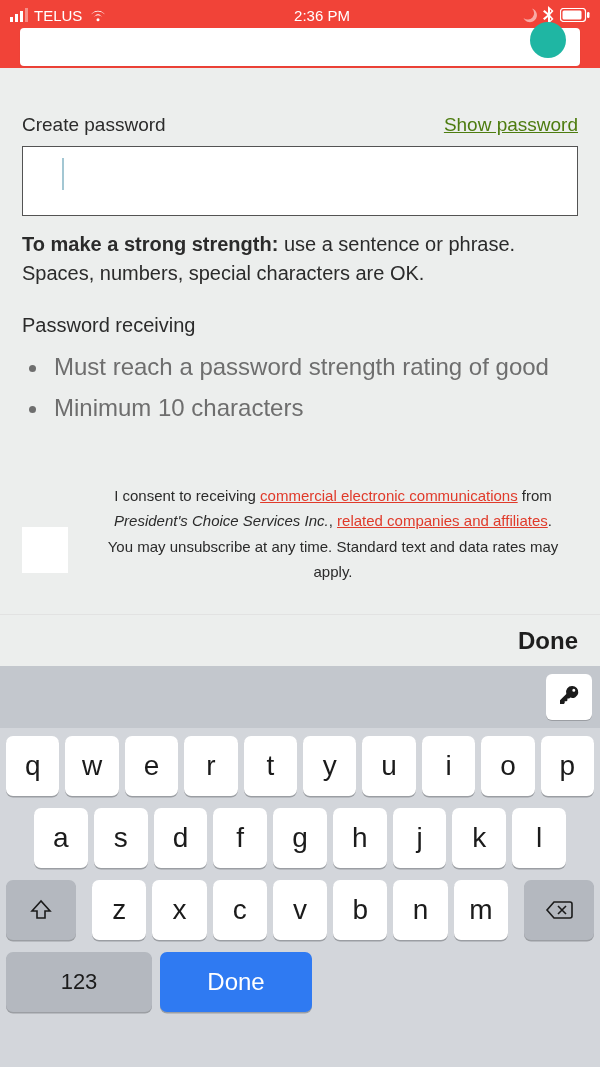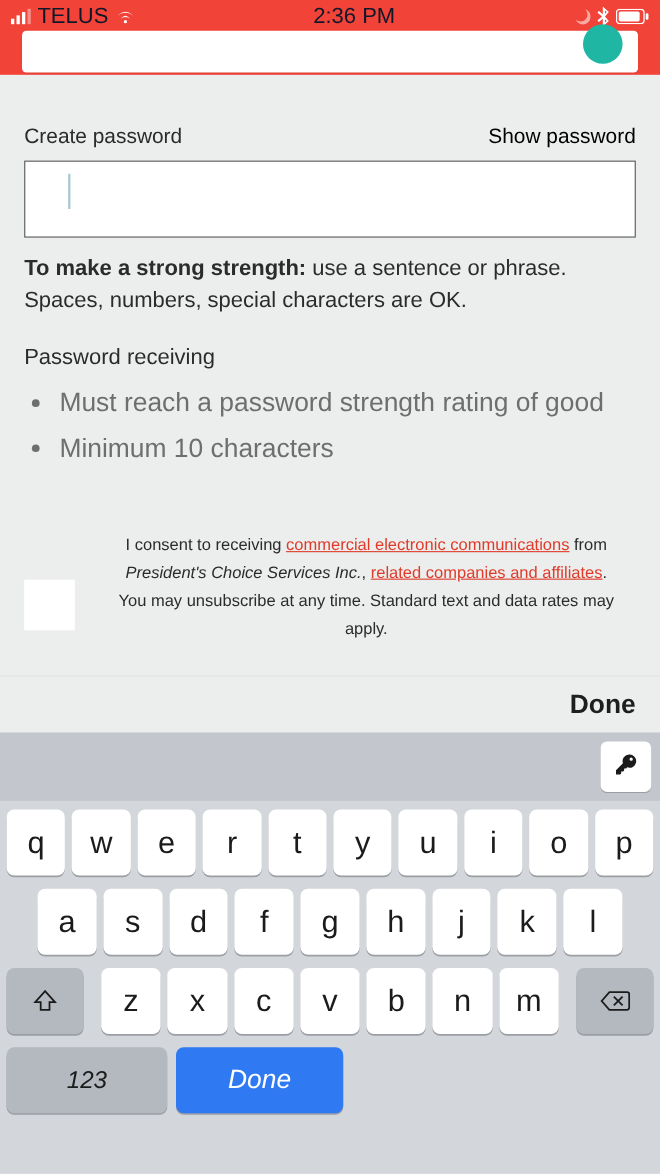--- a/index.html
+++ b/index.html
@@ -1,34 +1,34 @@
 <!DOCTYPE html>
 <html><head>
 <meta charset="utf-8">
 <style>
   * { box-sizing: border-box; margin: 0; padding: 0; }
   html, body { width: 600px; height: 1067px; overflow: hidden; font-family: -apple-system, "Helvetica Neue", Arial, sans-serif; background: #eceeed; }
   
-  .status-bar { height: 30px; background: #f14338; color: #0f172a; display: flex; align-items: center; padding: 0 10px; font-size: 20px; font-weight: 500; }
+  .status-bar { height: 30px; background: #f14338; color: #ffffff; display: flex; align-items: center; padding: 0 10px; font-size: 15px; font-weight: 500; }
   .sb-left, .sb-right { display: flex; align-items: center; gap: 6px; flex: 1; }
   .sb-center { flex: 0 0 auto; margin-left: 44px; }
   .sb-right { justify-content: flex-end; }
   .signal { display: inline-flex; align-items: flex-end; gap: 2px; }
   .signal i { width: 3px; background: #fff; display: block; }
   .signal i:nth-child(1){height:5px}.signal i:nth-child(2){height:8px}.signal i:nth-child(3){height:11px}.signal i:nth-child(4){height:14px; background: rgba(255,255,255,.4);}
   .wifi-icon svg, .moon-icon svg, .bt-icon svg, .battery-icon svg { display:block; }
   
   .header-strip { height: 38px; background: #f14338; position: relative; }
   .card-peek { position: absolute; left: 20px; right: 20px; top: -2px; height: 38px; background: #fff; border-radius: 4px; box-shadow: 0 1px 2px rgba(0,0,0,.05); }
   .toggle-peek { position: absolute; right: 14px; top: -6px; width: 36px; height: 36px; background: #1fb6a3; border-radius: 50%; }
   
   .content { padding: 0 22px; color: #2b2b2b; }
   .pw-row { display: flex; justify-content: space-between; align-items: flex-start; margin-top: 46px; font-size: 19px; }
   .pw-lbl { color: #2b2b2b; }
-  .show-pw { color: #000000; cursor: pointer; }
+  .show-pw { color: #4d7c0f; text-decoration: underline; cursor: pointer; }
   .pw-input { width: 100%; height: 70px; margin-top: 10px; border: 1px solid #535353; background: #fff; font-size: 22px; padding: 0 18px; outline: none; }
   .pw-input::placeholder { color: #b9d0d8; }
   .cursor-bar { position: relative; }
   .cursor-bar::after { content: ""; position: absolute; left: 40px; top: 22px; width: 2px; height: 32px; background: #a3c7d3; }
   .tip { margin-top: 14px; font-size: 20px; line-height: 1.45; }
   .tip b { font-weight: 700; }
   .strength-h { margin-top: 26px; font-size: 20px; }
   .reqs { margin: 10px 0 0 28px; color: #6e6e6e; font-size: 24px; line-height: 1.7; }
   .reqs li { list-style: disc; padding-left: 4px; }
   .consent-row { display: flex; align-items: flex-start; margin-top: 54px; gap: 20px; }
@@ -42,21 +42,21 @@
   .kb-done-top { font-size: 24px; font-weight: 700; color: #1e1e1e; }
   
   .keyboard { position: absolute; left:0; right:0; top: 666px; bottom: 0; background: #d3d6db; padding: 8px 4px 6px; display: flex; flex-direction: column; }
   .kb-banner { height: 62px; background: #c3c7cd; margin: -8px -4px 8px; position: relative; }
   .kb-banner .key-icon { position: absolute; right: 8px; top: 8px; width: 46px; height: 46px; background: #fff; border-radius: 6px; display: flex; align-items: center; justify-content: center; box-shadow: 0 1px 0 #9b9ea3; }
   .krow { display: flex; gap: 6px; padding: 0 2px; margin-bottom: 12px; }
   .krow.center { justify-content: center; padding: 0 30px; }
   .key { flex: 1; height: 60px; background: #fff; border-radius: 7px; box-shadow: 0 1.5px 0 #9b9ea3; display: flex; align-items: center; justify-content: center; font-size: 28px; color: #1b1b1b; }
   .key.mod { background: #b4b8bf; flex: 0 0 70px; }
   .key.mod svg { display:block; }
-  .krow.bottom { gap: 8px; margin-bottom: 12px; font-style: italic; }
+  .krow.bottom { gap: 8px; margin-bottom: 12px; }
   .key.num { background: #b4b8bf; flex: 0 0 146px; font-size: 22px; }
   .key.space { flex: 1; font-size: 22px; }
   .key.action { background: #2f7af2; color: #fff; flex: 0 0 152px; font-size: 24px; }
   .row3 { display: flex; gap: 6px; padding: 0 2px; margin-bottom: 12px; }
   .row3 .midkeys { display: flex; gap: 6px; flex: 1; padding: 0 10px; }
 </style>
 </head>
 <body>
 
 <div class="status-bar">

